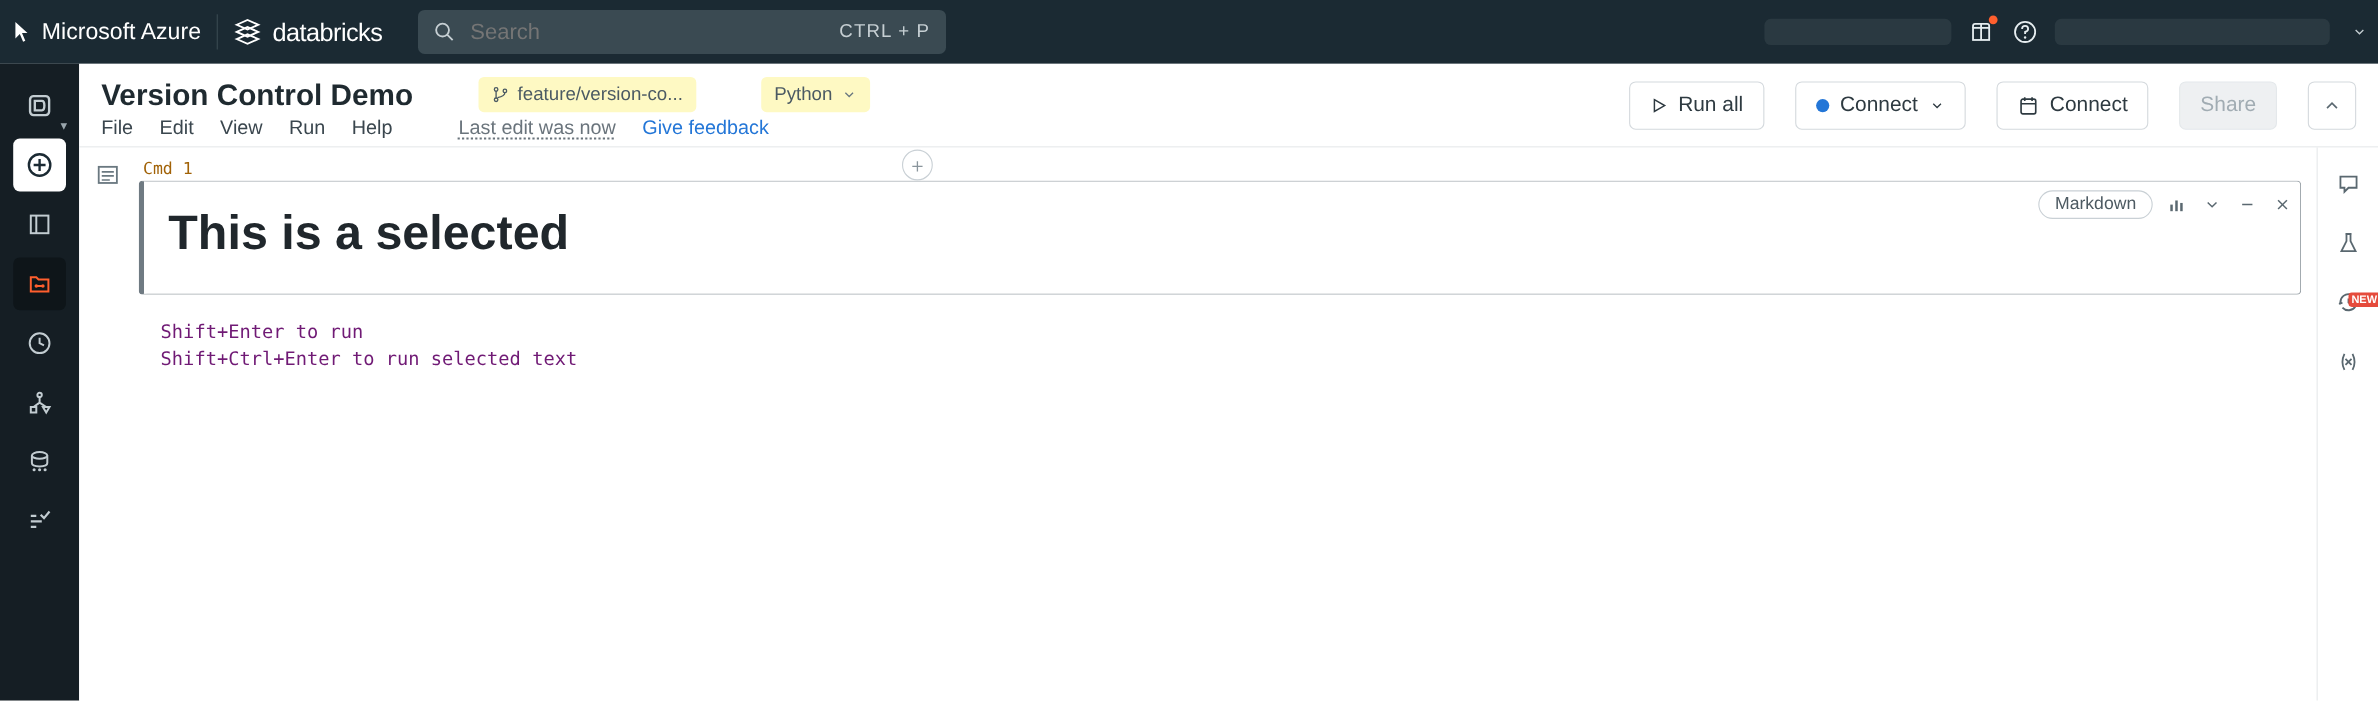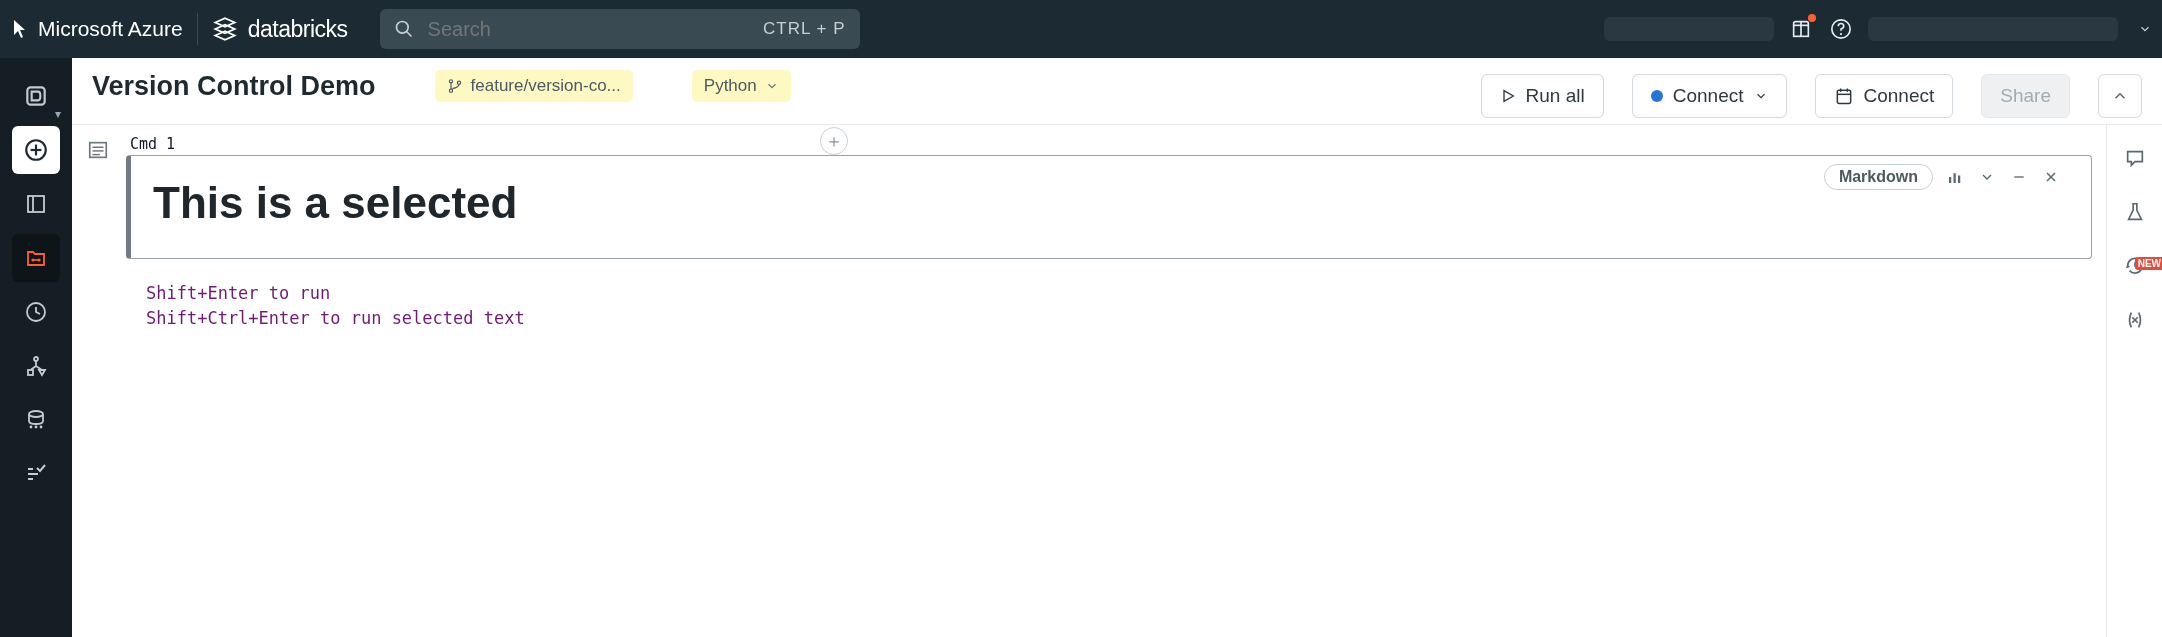--- a/index.html
+++ b/index.html
@@ -87,36 +87,36 @@
     font-size:19px; color:#2e3a41;
   }
   .btn.connect .dot { width:12px; height:12px; border-radius:50%; background:#2376d7; }
   .btn.share { background:#eef0f2; color:#a1acb3; border-color:#e4e8eb; }
   .icon-btn { width:44px; height:44px; border:1px solid #d4d9dd; border-radius:6px; background:#fff; display:flex; align-items:center; justify-content:center; color:#5a6870; }
 
   
   .notebook-row { flex:1; display:flex; }
   .outline-gutter { width:52px; display:flex; justify-content:center; padding-top:14px; color:#6a7880; }
   .nb-col { flex:1; position:relative; padding-top:6px; }
-  .cmd-label { font-family: "Consolas","Menlo",monospace; font-size:15px; color:#0f172a; margin:4px 0 0 6px; }
+  .cmd-label { font-family: "Consolas","Menlo",monospace; font-size:15px; color:#a16207; margin:4px 0 0 6px; }
   .add-cell {
     position:absolute; top:2px; left:696px;
     width:28px; height:28px; border-radius:50%;
     border:1px solid #c9d0d5; background:#fff; color:#8a959c;
     display:flex; align-items:center; justify-content:center; font-size:18px; z-index:3;
   }
   .cell {
     margin: 2px 14px 10px 2px;
     border:1px solid #9aa2a8; border-radius:4px;
     border-left:5px solid #6f7a82;
     min-height:104px; position:relative; background:#fff;
   }
   .cell-tools {
-    position:absolute; top:8px; right:30px;
-    display:flex; align-items:center; gap:12px; color:#5a6870;font-weight:bold;
+    position:absolute; top:8px; right:6px;
+    display:flex; align-items:center; gap:12px; color:#5a6870;
   }
   .md-pill {
     border:1px solid #c9d0d5; border-radius:14px; padding:3px 14px;
     font-size:16px; color:#4d5a62; background:#fff;
   }
   .tool-ic { width:20px; height:20px; display:flex; align-items:center; justify-content:center; }
   .cell h1 {
     font-size:44px; font-weight:800; color:#20272c;
     padding:22px 22px 24px 22px;
   }
@@ -271,20 +271,30 @@
             <span>feature/version-co...</span>
           </span>
           <span class="pill">
             <span>Python</span>
             <span class="caret">
               <svg width="14" height="14" viewBox="0 0 24 24">
                   <path d="M6 9 L12 15 L18 9" stroke="#6a7880" stroke-width="2" fill="none"></path>
                 </svg>
             </span>
           </span>
+        </div>
+        <div class="menu-row">
+          <span class="menu-item">File</span>
+          <span class="menu-item">Edit</span>
+          <span class="menu-item">View</span>
+          <span class="menu-item">Run</span>
+          <span class="menu-item">Help</span>
+          <span style="width:12px"></span>
+          <span class="last-edit">Last edit was now</span>
+          <span class="feedback">Give feedback</span>
         </div>
       </div>
 
       <span class="head-spacer"></span>
 
       <div class="head-actions">
         <div class="btn">
           <svg width="16" height="16" viewBox="0 0 24 24">
               <path d="M6 4 L20 12 L6 20 Z" fill="none" stroke="#2e3a41" stroke-width="2"></path>
             </svg>

